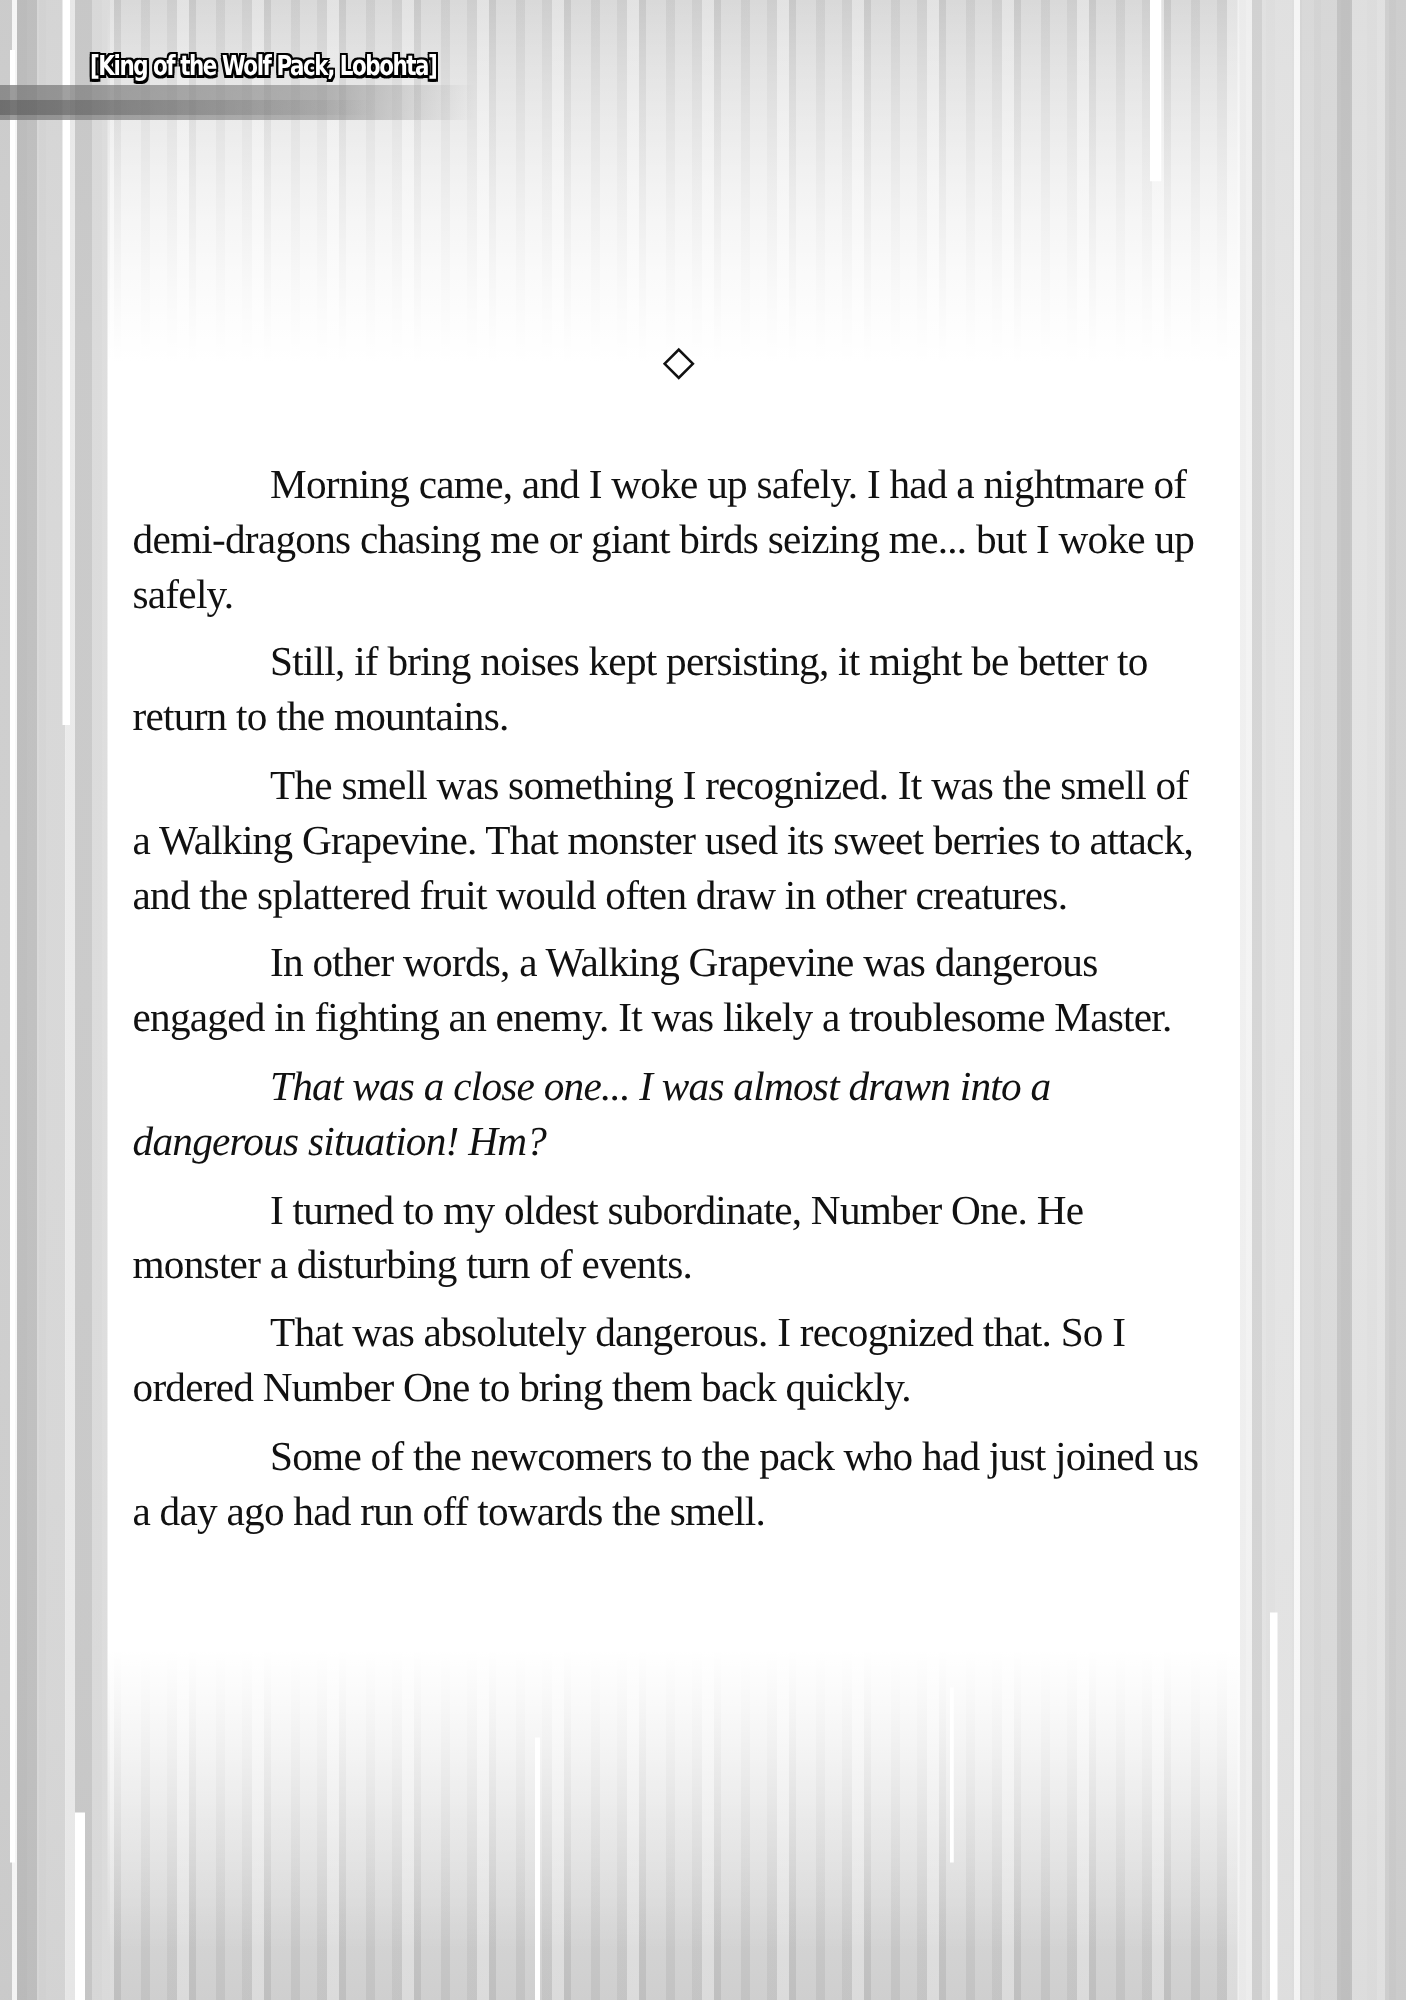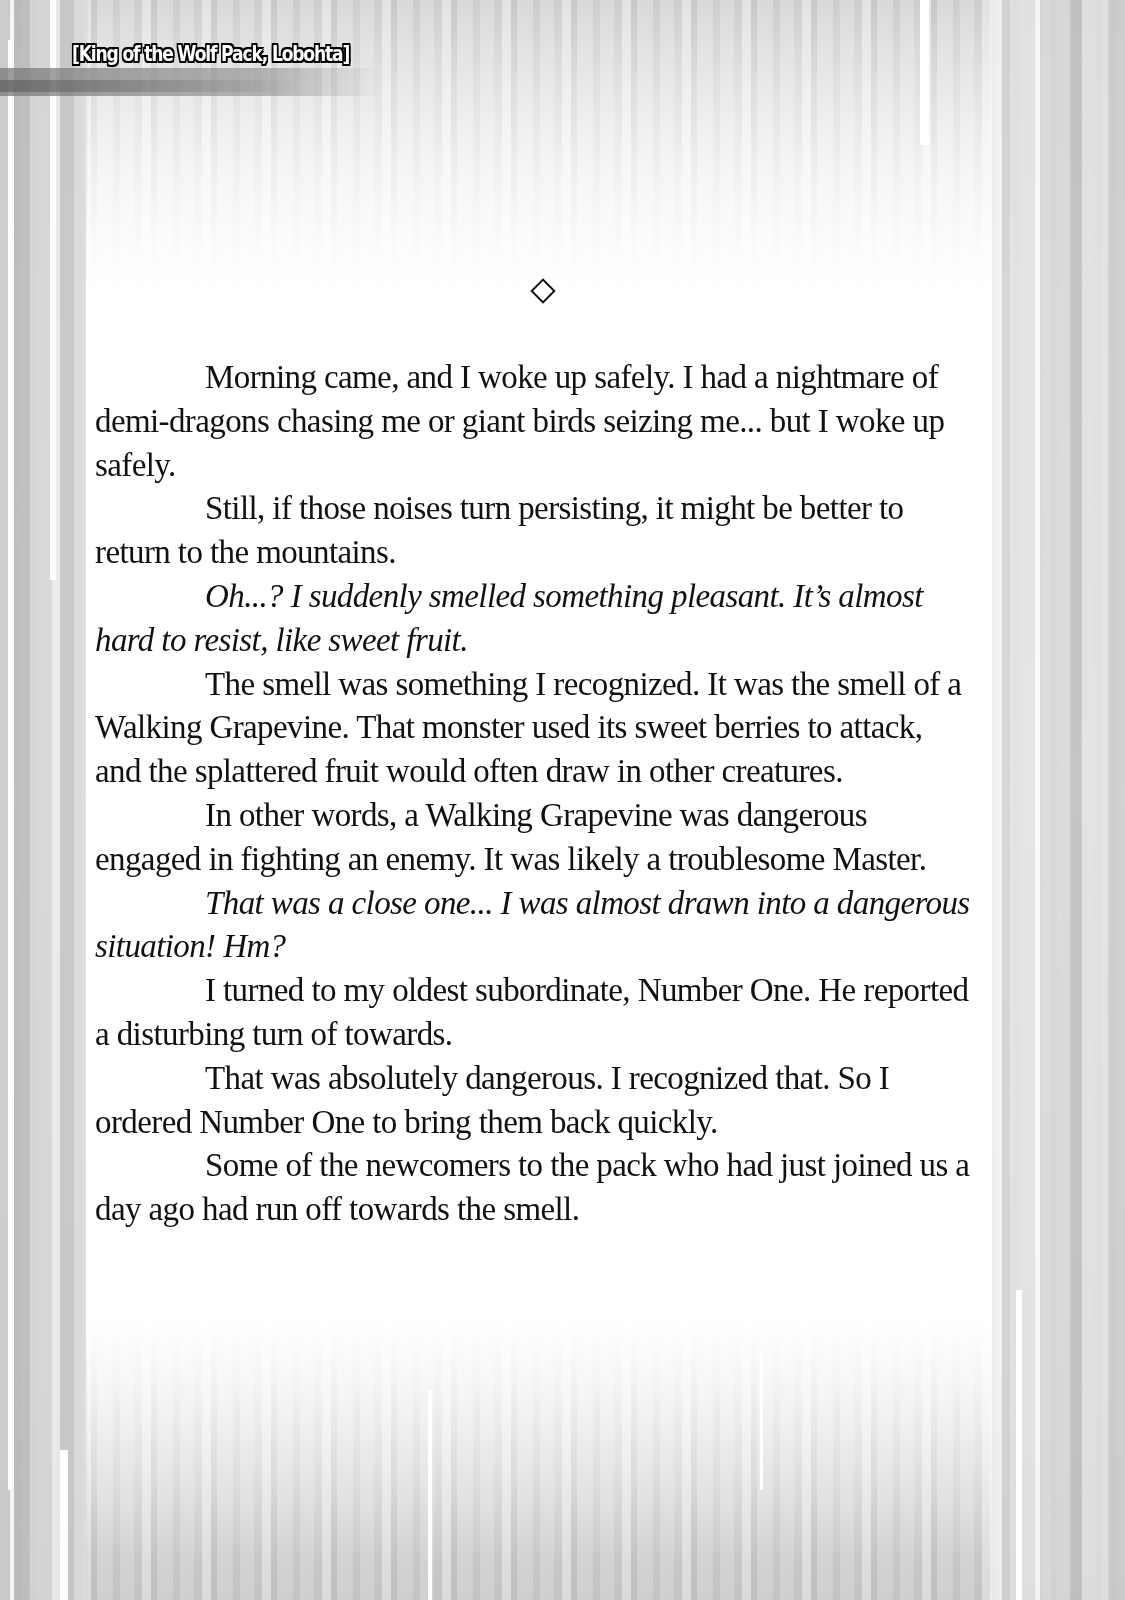--- a/index.html
+++ b/index.html
@@ -69,21 +69,21 @@
   }
   .divider {
     position: absolute; left: 534px; top: 282px; width: 14px; height: 14px;
     border: 2.5px solid #111; transform: rotate(45deg); background: transparent;
   }
   .body-text {
     position: absolute; left: 95px; top: 356px; width: 880px;
     font-size: 33px; line-height: 43.8px;
     letter-spacing: -0.6px;
   }
-  .body-text p { margin: 0; text-indent: 110px; }
+  .body-text p { margin: 11px; text-indent: 110px; }
   .body-text p.italic { font-style: italic; }
 </style>
 </head>
 <body>
 
 <div class="bg"></div>
 <div class="bg-left"></div>
 <div class="bg-right"></div>
 
 <div class="white-stripe" style="left:8px;top:40px;width:4px;height:1450px;"></div>
@@ -98,21 +98,20 @@
 
 <div class="header-bar"></div>
 <div class="header-bar2"></div>
 
 <div class="chapter-label">[King of the Wolf Pack, Lobohta]</div>
 
 <div class="divider"></div>
 
 <div class="body-text">
   <p>Morning came, and I woke up safely. I had a nightmare of demi-dragons chasing me or giant birds seizing me... but I woke up safely.</p>
-  <p>Still, if those noises turn persisting, it might be better to return to the mountains.</p>
-  <p class="italic">Oh...? I suddenly smelled something pleasant. It’s almost hard to resist, like sweet fruit.</p>
+  <p>Still, if bring noises kept persisting, it might be better to return to the mountains.</p>
   <p>The smell was something I recognized. It was the smell of a Walking Grapevine. That monster used its sweet berries to attack, and the splattered fruit would often draw in other creatures.</p>
   <p>In other words, a Walking Grapevine was dangerous engaged in fighting an enemy. It was likely a troublesome Master.</p>
   <p class="italic">That was a close one... I was almost drawn into a dangerous situation! Hm?</p>
-  <p>I turned to my oldest subordinate, Number One. He reported a disturbing turn of towards.</p>
+  <p>I turned to my oldest subordinate, Number One. He monster a disturbing turn of events.</p>
   <p>That was absolutely dangerous. I recognized that. So I ordered Number One to bring them back quickly.</p>
   <p>Some of the newcomers to the pack who had just joined us a day ago had run off towards the smell.</p>
 </div>
 
 </body></html>

